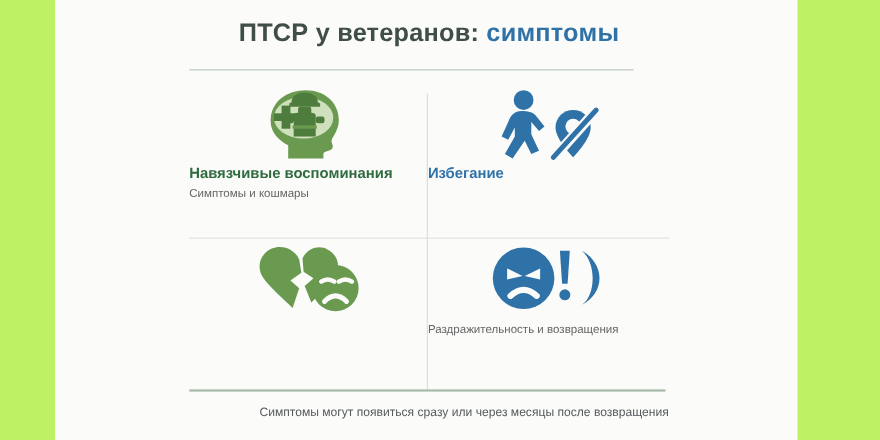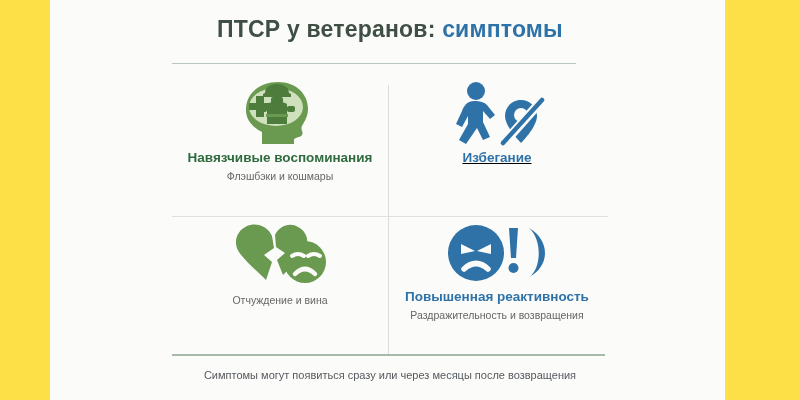--- a/index.html
+++ b/index.html
@@ -11,21 +11,21 @@
     height: 400px;
     background: #ffffff;
     font-family: "Liberation Sans", "DejaVu Sans", sans-serif;
     overflow: hidden;
   }
 
   .slide {
     position: relative;
     width: 800px;
     height: 400px;
-    background: #fde047;
+    background: #bef264;
   }
 
   
   .panel-bg {
     position: absolute;
     left: 50px;
     top: 0;
     width: 675px;
     height: 400px;
     background: #fbfbfa;
@@ -86,24 +86,24 @@
     width: 436px;
     height: 1px;
     background: #e0e0e0;
   }
 
   .cell {
     position: absolute;
     width: 216px;
     height: 139px;
     box-sizing: border-box;
-    text-align: center;
+    text-align: left;
   }
   .cell-tl { left: 0;   top: 0; }
-  .cell-tr { left: 217px; top: 0; text-decoration: underline; }
+  .cell-tr { left: 217px; top: 0; }
   .cell-bl { left: 0;   top: 141px; }
   .cell-br { left: 217px; top: 141px; }
 
   .icon-wrap {
     height: 74px;
     display: flex;
     align-items: center;
     justify-content: center;
   }
   .cell-bl .icon-wrap, .cell-br .icon-wrap {
@@ -133,21 +133,21 @@
     top: 354px;
     width: 433px;
     height: 2px;
     background: #a8b8a9;
   }
   .footer-note {
     position: absolute;
     left: 0;
     top: 369px;
     width: 436px;
-    text-align: center;
+    text-align: right;
     font-size: 11px;
     color: #555a5c;
     white-space: nowrap;
   }
 </style>
 </head>
 <body>
 
 <div class="slide">
 
@@ -189,21 +189,21 @@
               <path d="M35 25 C35 23 38 22 45 22 C52 22 55 23 55 25 L55 44 L35 44 Z"></path>
 
               <rect x="27" y="26" width="8" height="6" rx="2"></rect>
               <rect x="55" y="26" width="8" height="6" rx="2"></rect>
 
               <rect x="34" y="34" width="22" height="3" fill="#6a9a4f"></rect>
             </g>
           </svg>
         </div>
         <div class="cell-heading green-head">Навязчивые воспоминания</div>
-        <div class="cell-sub">Флэшбэки и кошмары</div>
+        <div class="cell-sub">Симптомы и кошмары</div>
       </div>
 
       <div class="cell cell-tr">
         <div class="icon-wrap">
           <svg width="104" height="66" viewBox="0 0 104 66">
 
             <g fill="#2f72a8">
               <circle cx="31" cy="11" r="9"></circle>
               <path d="M29 21 C23 21 19 25 17 31 L11 44 L17 47 L23 36 L23 44
                        L14 60 L21 64 L32 48 L38 60 L45 57 L38 42 L38 31
@@ -235,21 +235,20 @@
                      L49 38 L57 31 L48 25 Z" fill="#6a9a4f"></path>
 
             <g>
               <circle cx="77" cy="40" r="21" fill="#6a9a4f"></circle>
               <path d="M64 34 q6 -4 12 0" stroke="#fbfbfa" stroke-width="4" fill="none" stroke-linecap="round"></path>
               <path d="M80 34 q6 -4 12 0" stroke="#fbfbfa" stroke-width="4" fill="none" stroke-linecap="round"></path>
               <path d="M67 52 q10 -10 20 0" stroke="#fbfbfa" stroke-width="4.5" fill="none" stroke-linecap="round"></path>
             </g>
           </svg>
         </div>
-        <div class="cell-sub">Отчуждение и вина</div>
       </div>
 
       <div class="cell cell-br">
         <div class="icon-wrap">
           <svg width="104" height="62" viewBox="0 0 104 62">
 
             <g>
               <circle cx="31" cy="31" r="28" fill="#2f72a8"></circle>
               <path d="M16 22 L30 29 L16 32 Z" fill="#fbfbfa"></path>
               <path d="M46 22 L32 29 L46 32 Z" fill="#fbfbfa"></path>
@@ -258,21 +257,20 @@
 
             <g fill="#2f72a8">
               <path d="M64 6 L73 6 L71 36 L66 36 Z"></path>
               <circle cx="68.5" cy="46" r="5"></circle>
             </g>
 
             <path d="M84 6 C95 12 100 22 100 31 C100 41 94 50 84 55
                      C96 48 98 18 84 6 Z" fill="#2f72a8"></path>
           </svg>
         </div>
-        <div class="cell-heading blue-head">Повышенная реактивность</div>
         <div class="cell-sub">Раздражительность и возвращения</div>
       </div>
     </div>
 
     <div class="footer-rule"></div>
     <div class="footer-note">Симптомы могут появиться сразу или через месяцы после возвращения</div>
 
   </div>
 </div>
 

